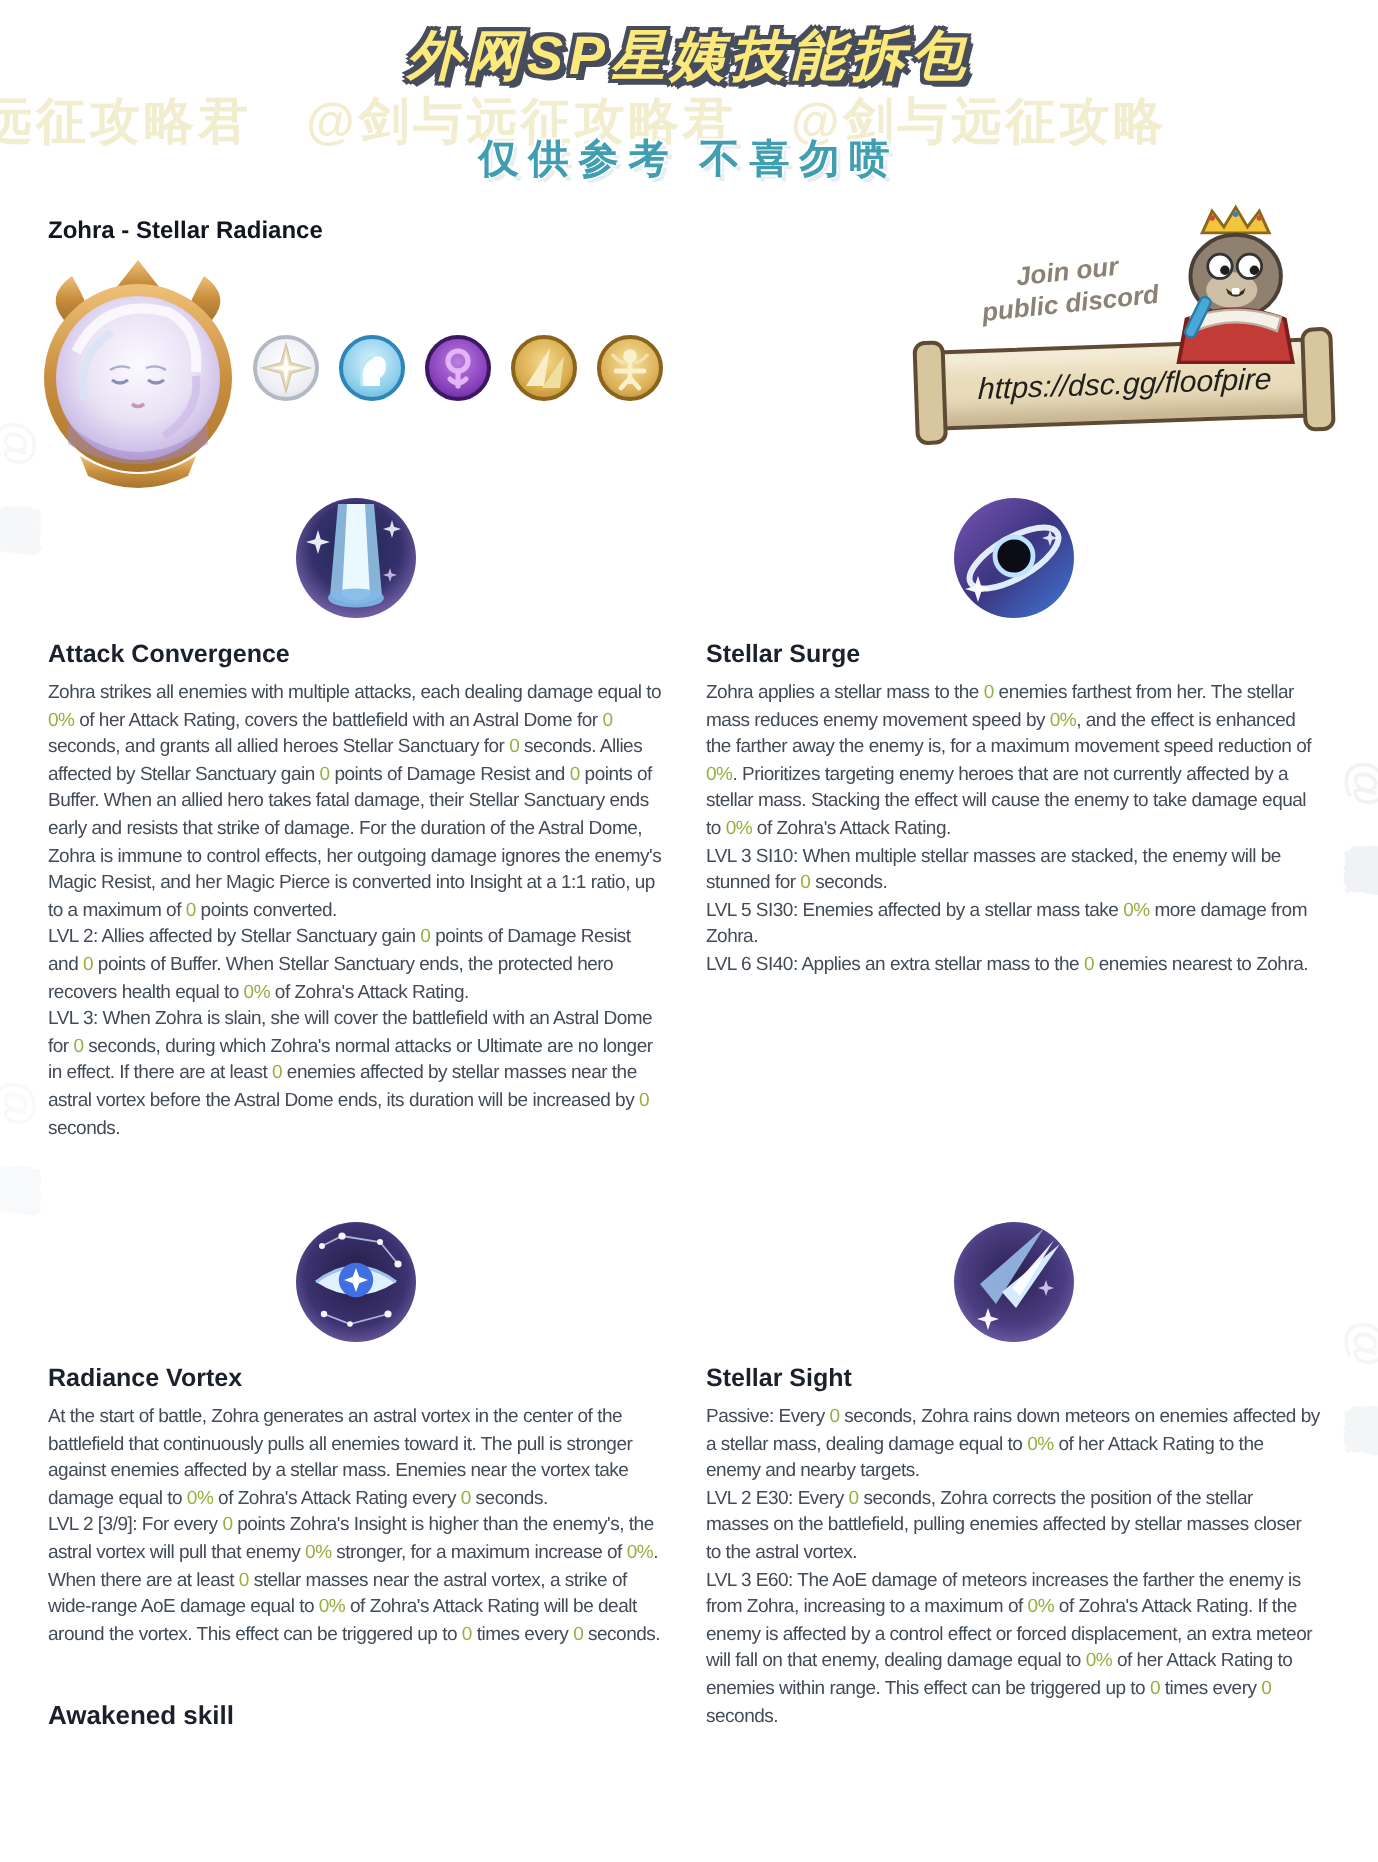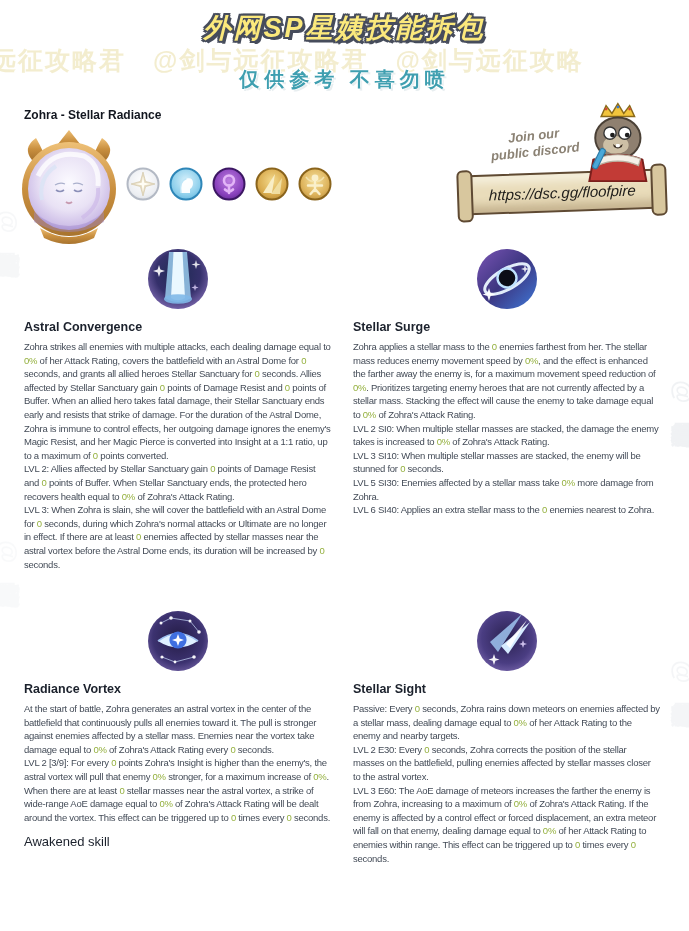--- a/index.html
+++ b/index.html
@@ -40,21 +40,21 @@
   .scroll-text{font-style:italic;font-size:15px;font-weight:500;color:#22201d;transform:skewX(-4deg);}
 
   
   .cell{position:absolute;width:307px;}
   #cell-cc{left:24px;top:248px;} #cell-ss{left:353px;top:248px;}
   #cell-ev{left:24px;top:610px;} #cell-as{left:353px;top:610px;}
   .skill-icon{display:block;width:62px;height:62px;margin:0 auto 10px;}
   .skill-name{margin:0 0 5px;font-size:12.5px;font-weight:bold;color:#1b212c;line-height:15px;}
   .skill-par{margin:0;font-size:9.5px;line-height:13.6px;letter-spacing:-0.25px;color:#434b57;}
   .val{color:#94b03e;}
-  .awakened{margin:10px 0 0;font-size:13px;font-weight:normal;color:#1b212c;}
+  .awakened{margin:26px 0 0;font-size:13px;font-weight:bold;color:#1b212c;}
 </style>
 </head>
 <body>
 
 <div class="page">
 
   <div class="edge-wm" style="left:-8px;top:210px;opacity:.08;">@剑与远征攻略君</div>
   <div class="edge-wm" style="left:-8px;top:540px;opacity:.06;">@剑与远征攻略君</div>
   <div class="edge-wm" style="right:-10px;top:380px;opacity:.14;">@剑与远征攻略君</div>
   <div class="edge-wm" style="right:-10px;top:660px;opacity:.10;">@剑与远征攻略君</div>
@@ -200,21 +200,21 @@
           </radialGradient>
         </defs>
       <circle cx="31" cy="31" r="30" fill="url(#gcc)"></circle>
       <path d="M22 4 L40 4 L44 50 Q31 58 18 50 Z" fill="#9fd4f5" opacity=".8"></path>
       <path d="M26.5 4 L35.5 4 L38 50 Q31 54.5 24 50 Z" fill="#eaf8ff"></path>
       <ellipse cx="31" cy="51" rx="14" ry="4.8" fill="#7fb8e8" opacity=".9"></ellipse>
       <path d="M12 17 L13.4 21.6 L18 23 L13.4 24.4 L12 29 L10.6 24.4 L6 23 L10.6 21.6 Z" fill="#ffffff" opacity=".9"></path>
       <path d="M49 12 L50 15.4 L53.5 16.5 L50 17.6 L49 21 L48 17.6 L44.5 16.5 L48 15.4 Z" fill="#ffffff" opacity=".85"></path>
       <path d="M48 36 L48.8 38.6 L51.5 39.5 L48.8 40.4 L48 43 L47.2 40.4 L44.5 39.5 L47.2 38.6 Z" fill="#e4d7ff" opacity=".8"></path>
     </svg>
-    <h3 class="skill-name">Astral Convergence</h3>
+    <h3 class="skill-name">Attack Convergence</h3>
     <div>
         <p class="skill-par">Zohra strikes all enemies with multiple attacks, each dealing damage equal to <span class="val">0%</span> of her Attack Rating, covers the battlefield with an Astral Dome for <span class="val">0</span> seconds, and grants all allied heroes Stellar Sanctuary for <span class="val">0</span> seconds. Allies affected by Stellar Sanctuary gain <span class="val">0</span> points of Damage Resist and <span class="val">0</span> points of Buffer. When an allied hero takes fatal damage, their Stellar Sanctuary ends early and resists that strike of damage. For the duration of the Astral Dome, Zohra is immune to control effects, her outgoing damage ignores the enemy's Magic Resist, and her Magic Pierce is converted into Insight at a 1:1 ratio, up to a maximum of <span class="val">0</span> points converted.</p>
         <p class="skill-par">LVL 2: Allies affected by Stellar Sanctuary gain <span class="val">0</span> points of Damage Resist and <span class="val">0</span> points of Buffer. When Stellar Sanctuary ends, the protected hero recovers health equal to <span class="val">0%</span> of Zohra's Attack Rating.</p>
         <p class="skill-par">LVL 3: When Zohra is slain, she will cover the battlefield with an Astral Dome for <span class="val">0</span> seconds, during which Zohra's normal attacks or Ultimate are no longer in effect. If there are at least <span class="val">0</span> enemies affected by stellar masses near the astral vortex before the Astral Dome ends, its duration will be increased by <span class="val">0</span> seconds.</p>
       </div>
   </div>
 
   <div class="cell" id="cell-ss">
     <svg class="skill-icon" viewBox="0 0 62 62">
       <defs>
@@ -226,21 +226,20 @@
         </defs>
       <circle cx="31" cy="31" r="30" fill="url(#gss)"></circle>
       <ellipse cx="31" cy="31" rx="25" ry="10" fill="none" stroke="#eaf5ff" stroke-width="3" transform="rotate(-30 31 31)" opacity=".95"></ellipse>
       <circle cx="31" cy="30" r="9.5" fill="#0b0c16" stroke="#bfe2ff" stroke-width="2.4"></circle>
       <path d="M13 40 L14.6 45 L19.5 46.5 L14.6 48 L13 53 L11.4 48 L6.5 46.5 L11.4 45 Z" fill="#ffffff" opacity=".95"></path>
       <path d="M49 17 L50 20 L53 21 L50 22 L49 25 L48 22 L45 21 L48 20 Z" fill="#ffffff" opacity=".85"></path>
     </svg>
     <h3 class="skill-name">Stellar Surge</h3>
     <div>
         <p class="skill-par">Zohra applies a stellar mass to the <span class="val">0</span> enemies farthest from her. The stellar mass reduces enemy movement speed by <span class="val">0%</span>, and the effect is enhanced the farther away the enemy is, for a maximum movement speed reduction of <span class="val">0%</span>. Prioritizes targeting enemy heroes that are not currently affected by a stellar mass. Stacking the effect will cause the enemy to take damage equal to <span class="val">0%</span> of Zohra's Attack Rating.</p>
-        <p class="skill-par">LVL 2 SI0: When multiple stellar masses are stacked, the damage the enemy takes is increased to <span class="val">0%</span> of Zohra's Attack Rating.</p>
         <p class="skill-par">LVL 3 SI10: When multiple stellar masses are stacked, the enemy will be stunned for <span class="val">0</span> seconds.</p>
         <p class="skill-par">LVL 5 SI30: Enemies affected by a stellar mass take <span class="val">0%</span> more damage from Zohra.</p>
         <p class="skill-par">LVL 6 SI40: Applies an extra stellar mass to the <span class="val">0</span> enemies nearest to Zohra.</p>
       </div>
   </div>
 
   <div class="cell" id="cell-ev">
     <svg class="skill-icon" viewBox="0 0 62 62">
       <defs>
           <radialGradient id="gev" cx=".5" cy=".45" r=".7">

